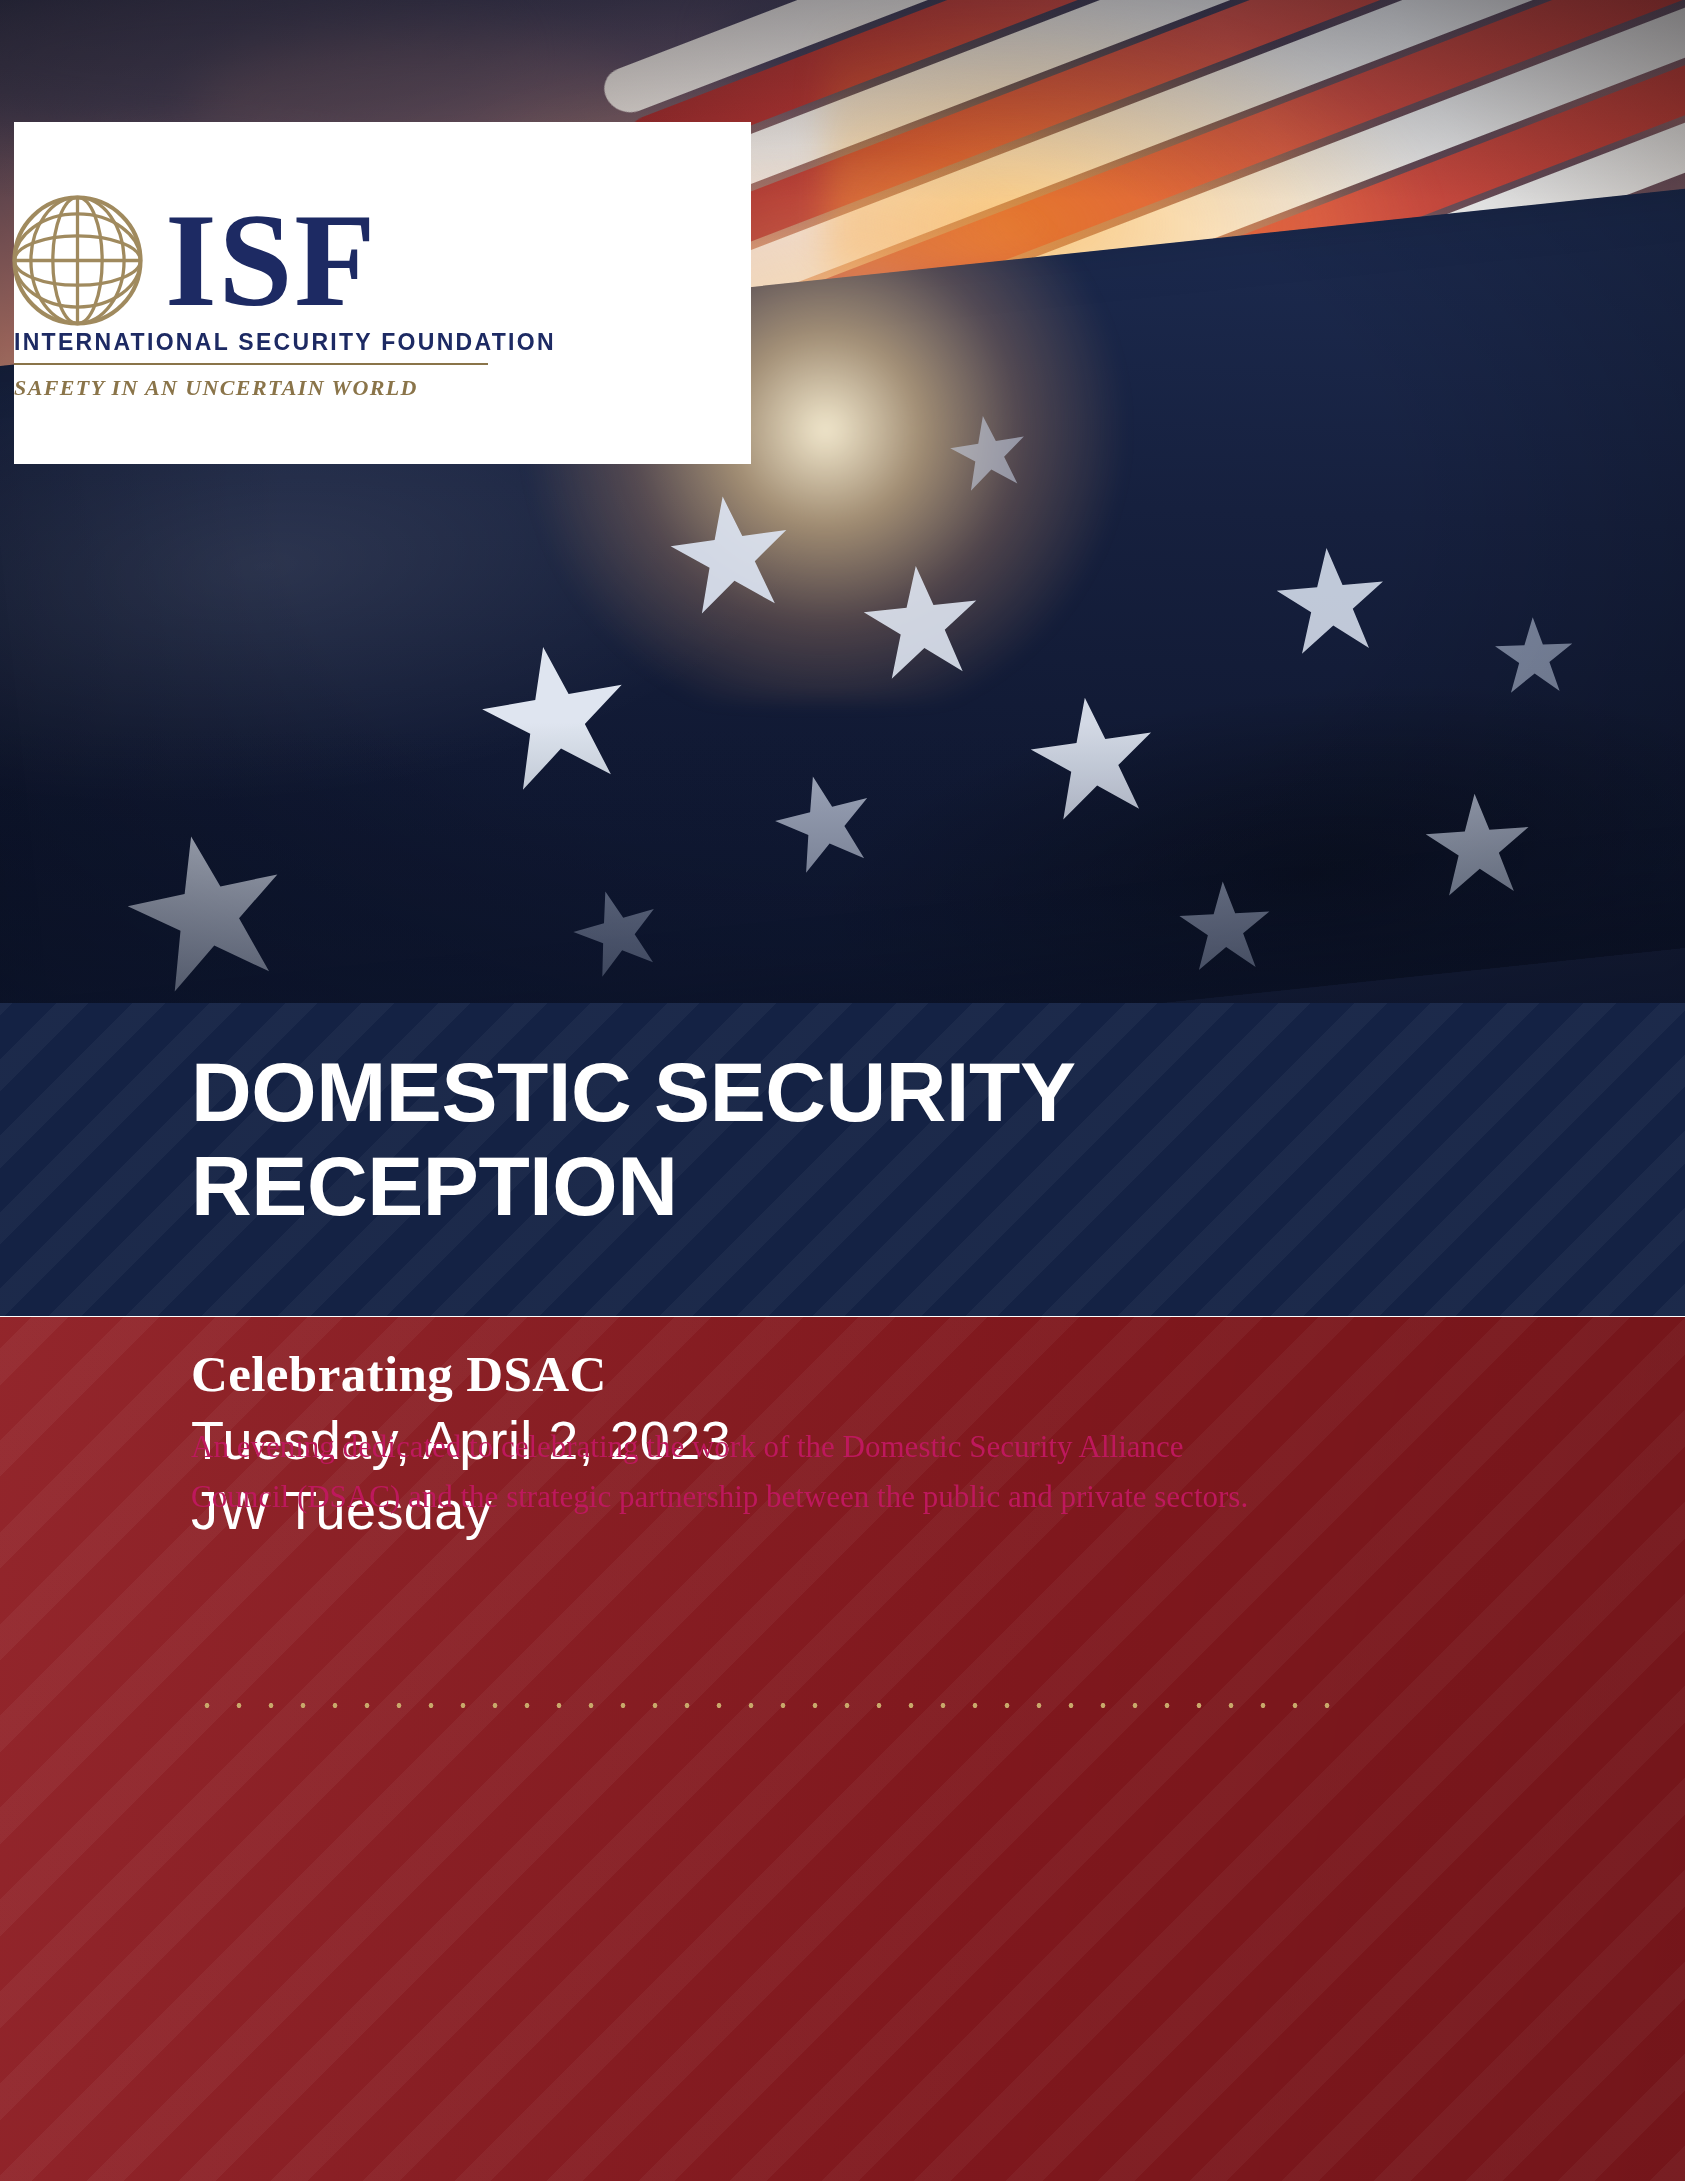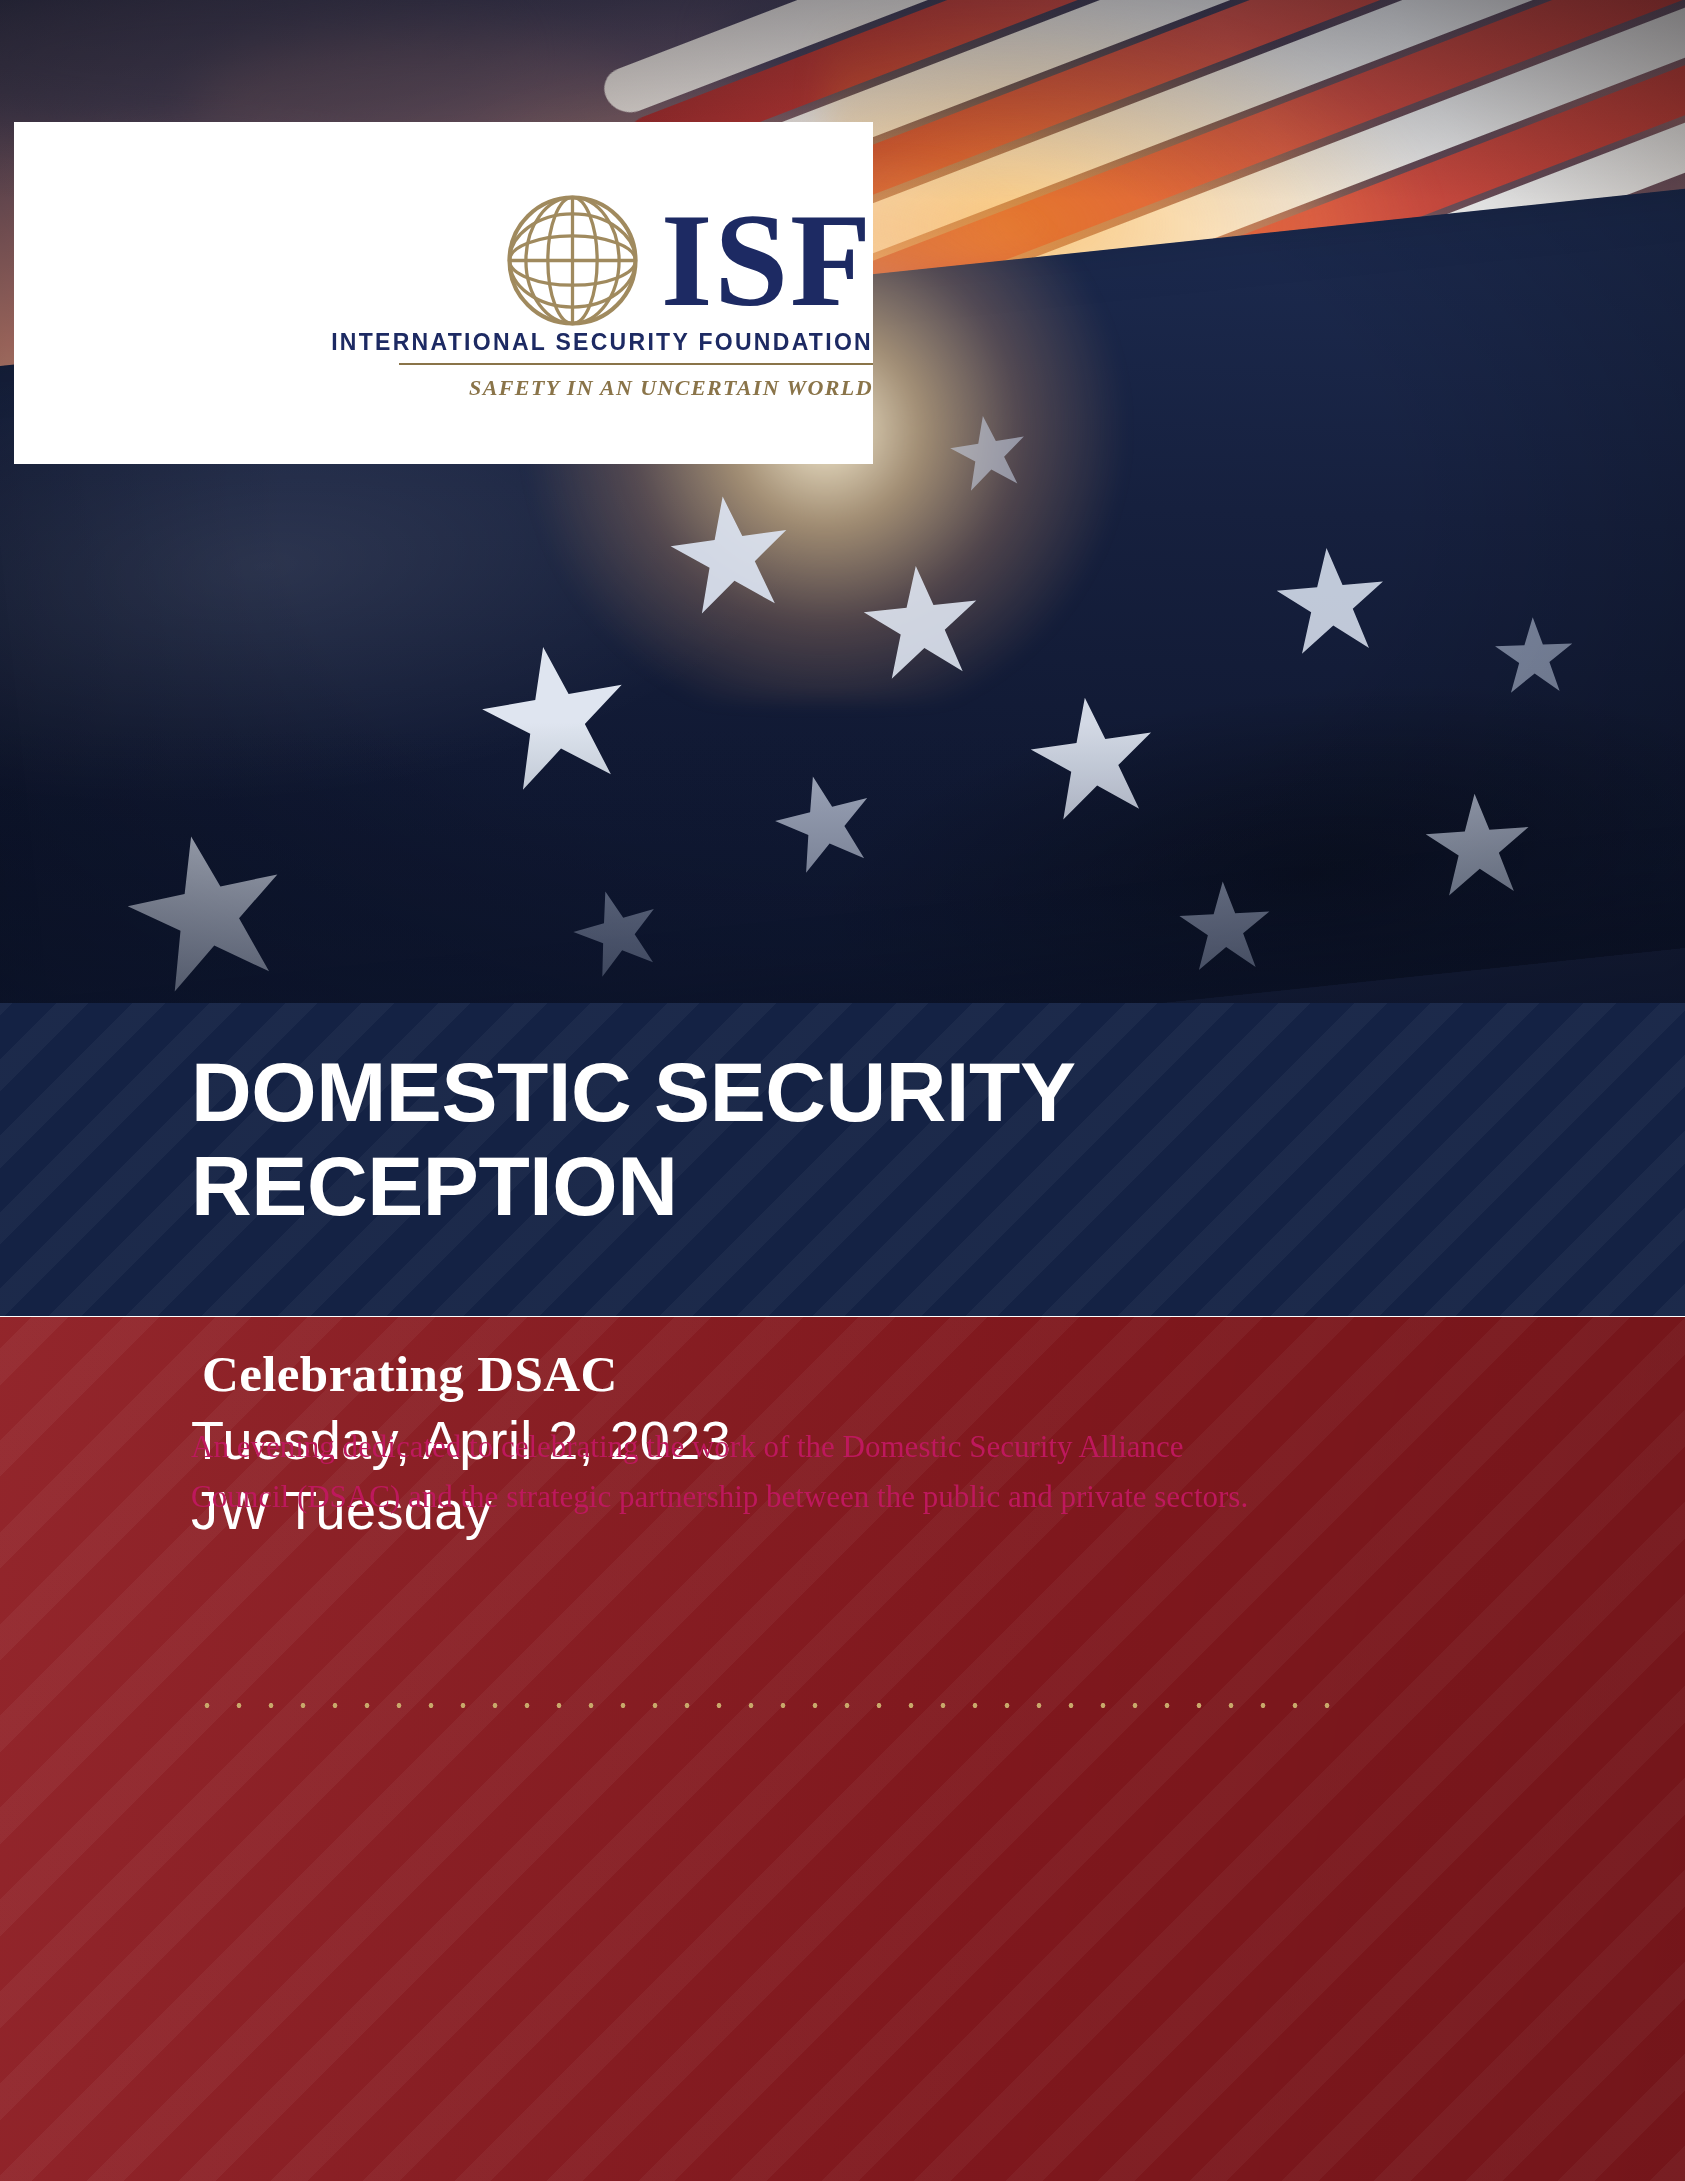--- a/index.html
+++ b/index.html
@@ -109,25 +109,25 @@
     position: absolute; inset: 0;
     background:
       linear-gradient(180deg, rgba(10,14,30,0.30) 0%, rgba(10,14,30,0) 20%, rgba(10,14,30,0) 72%, rgba(13,22,48,0.55) 100%),
       radial-gradient(ellipse 1229px 790px at 50% 50%, rgba(0,0,0,0) 45%, rgba(0,0,0,0.35) 100%);
   }
 
   
   .logo-card {
     position: absolute;
     left: 14px; top: 122px;
-    width: 859px; height: 342px;
+    width: 737px; height: 342px;
     background: #ffffff;
     display: flex;
     flex-direction: column;
-    align-items: flex-end;
+    align-items: flex-start;
     justify-content: center;
     padding-top: 7px;
   }
   .logo-row {
     display: flex;
     align-items: center;
     gap: 19.3px;
     margin-left: -5.3px;
   }
   .globe { width: 137px; height: 137px; flex: none; }
@@ -231,21 +231,21 @@
     left: 191px; top: 384px;
     width: 1141px; height: 8.8px;
     background-image: radial-gradient(circle, #c8a86a 2.3px, rgba(0,0,0,0) 2.6px);
     background-size: 32px 8.8px;
     background-repeat: repeat-x;
     background-position: 0 50%;
   }
 
   .sect-title {
     position: absolute;
-    left: 202px; top: 1345px;
+    left: 191px; top: 1345px;
     color: #ffffff;
     font-family: "Liberation Serif", serif;
     font-weight: bold;
     font-size: 51px;
     letter-spacing: 0.4px;
   }
   .sect-body {
     position: absolute;
     left: 191px; top: 1422px;
     width: 1097px;

